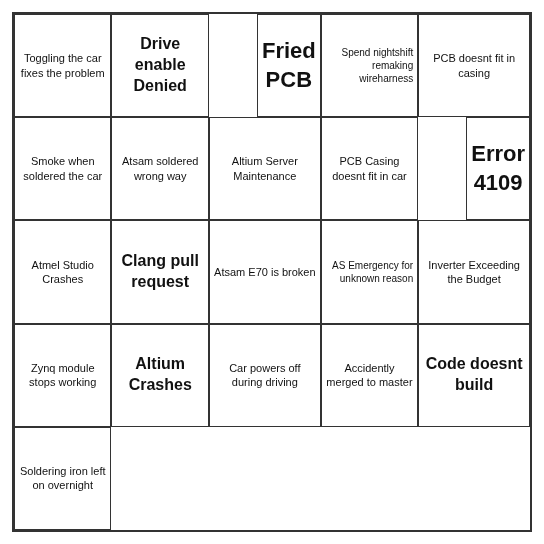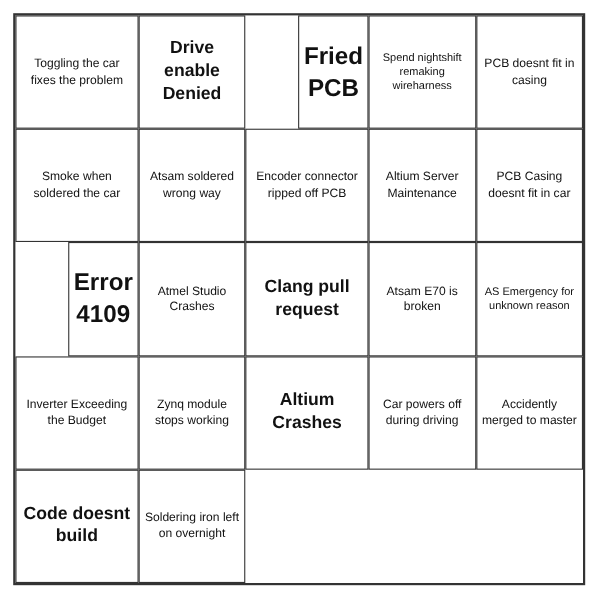--- a/index.html
+++ b/index.html
@@ -39,34 +39,34 @@
       font-size: 22px;
       font-weight: bold;
       margin-left: 48px;
     }
     .cell.medium-text {
       font-size: 16px;
       font-weight: bold;
     }
     .cell.small-text {
       font-size: 10px;
+      text-align: right;
     }
   </style>
 </head>
 <body>
 
 <div class="bingo-board">
 <div class="cell">Toggling the car fixes the problem</div>
     <div class="cell medium-text">Drive enable Denied</div>
     <div class="cell large-text">Fried PCB</div>
     <div class="cell small-text">Spend nightshift remaking wireharness</div>
     <div class="cell">PCB doesnt fit in casing</div>
     <div class="cell">Smoke when soldered the car</div>
     <div class="cell">Atsam soldered wrong way</div>
-    <div class="cell">Encoder connector ripped off PCB</div>
     <div class="cell">Altium Server Maintenance</div>
     <div class="cell">PCB Casing doesnt fit in car</div>
     <div class="cell large-text">Error 4109</div>
     <div class="cell">Atmel Studio Crashes</div>
     <div class="cell medium-text">Clang pull request</div>
     <div class="cell">Atsam E70 is broken</div>
     <div class="cell small-text">AS Emergency for unknown reason</div>
     <div class="cell">Inverter Exceeding the Budget</div>
     <div class="cell">Zynq module stops working</div>
     <div class="cell medium-text">Altium Crashes</div>

